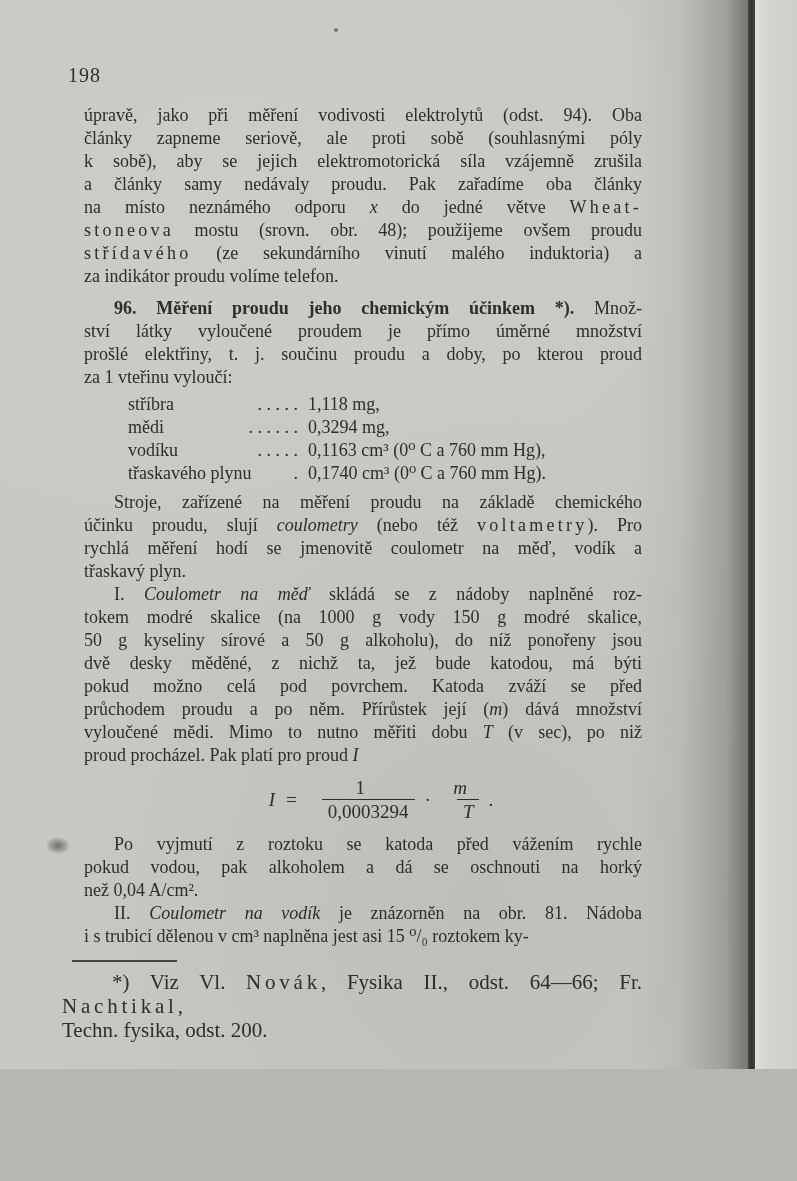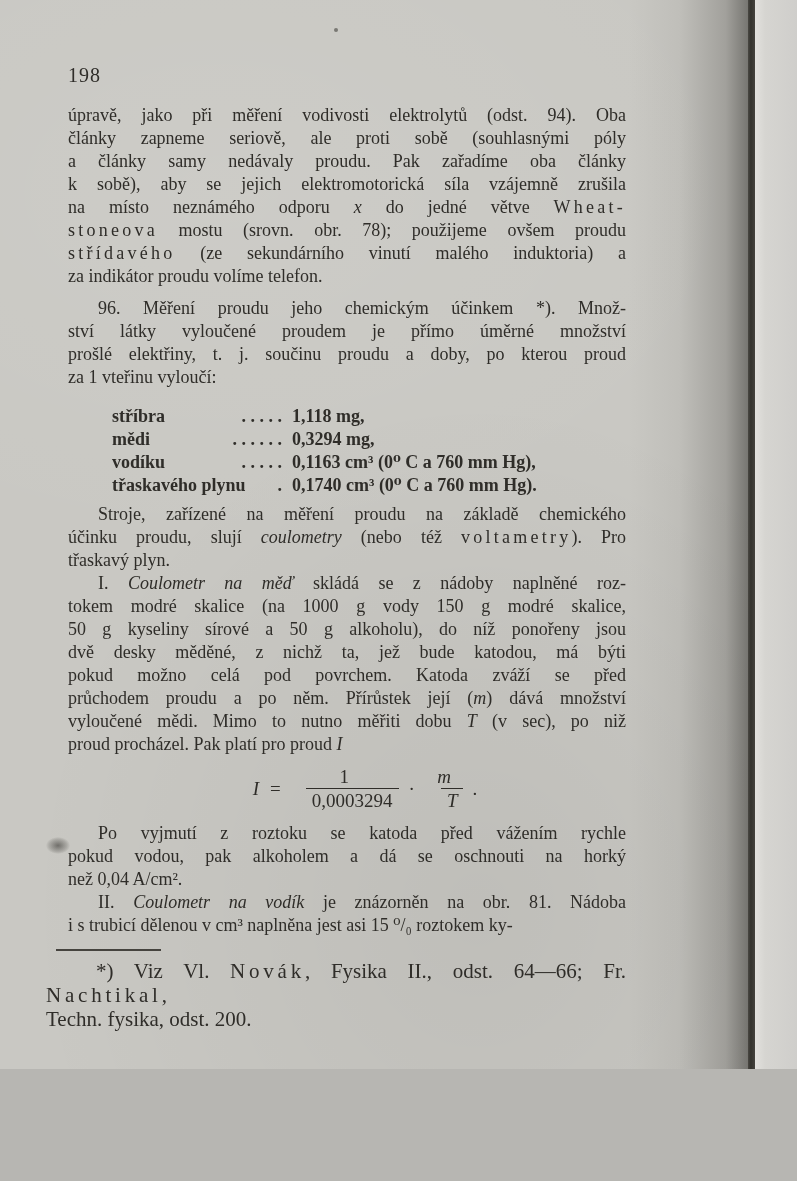--- a/index.html
+++ b/index.html
@@ -12,30 +12,30 @@
     font-family:"Liberation Serif","DejaVu Serif",serif;
     color:#2f2d29;
   }
   
   .gutter-shadow{position:absolute;top:0;left:628px;width:122px;height:100%;
     background:linear-gradient(to right, rgba(70,68,64,0) 0%, rgba(70,68,64,0.07) 42%, rgba(60,58,54,0.28) 80%, rgba(45,44,40,0.55) 100%);}
   .gutter-line{position:absolute;top:0;left:748px;width:7px;height:100%;background:linear-gradient(to right,#4a4843,#33322d 40%,#44423d);}
   .next-page{position:absolute;top:0;left:755px;width:42px;height:100%;
     background:linear-gradient(to right,#e2e1dd 0px,#d6d5d1 10px,#cfcecb 100%);}
   .page-number{position:absolute;left:68px;top:64px;font-size:20px;letter-spacing:1px;}
-  .content{position:absolute;left:68px;top:104px;width:558px;font-size:18px;line-height:23px;
+  .content{position:absolute;left:84px;top:104px;width:558px;font-size:18px;line-height:23px;
     text-rendering:optimizeLegibility;}
   .line{text-align:justify;text-align-last:justify;}
   .line.last{text-align-last:left;}
   .line.indent{text-indent:30px;}
-  .seg-bold{font-weight:400;}
+  .seg-bold{font-weight:700;}
   .seg-italic{font-style:italic;}
   .seg-spaced{letter-spacing:0.18em;}
   .para-heading{margin-top:9px;}
-  .yield-list{margin-top:16px;padding-left:44px;font-weight:bold;}
+  .yield-list{margin-top:4px;padding-left:44px;}
   .list-row{display:flex;}
   .lr-head{width:180px;display:flex;justify-content:space-between;box-sizing:border-box;padding-right:10px;flex:0 0 auto;}
   .para-stroje{margin-top:6px;}
   .formula{display:flex;justify-content:center;align-items:center;gap:9px;margin:10px 0 10px 36px;font-size:19px;line-height:normal;}
   .f-var{font-style:italic;padding-right:2px;}
   .frac{display:inline-flex;flex-direction:column;align-items:center;}
   .frac .num{padding:0 4px;}
   .frac .den{border-top:1.6px solid #2f2d29;padding:1px 6px 0 6px;margin-left:16px;}
   .frac.it .num,.frac.it .den{font-style:italic;}
   .f-dot{padding:0 1px;}
@@ -58,24 +58,24 @@
   <div class="gutter-line"></div>
   <div class="next-page"></div>
 
   <div class="page-number">198</div>
 
   <div class="content">
 
     <div class="para">
         <div class="line"><span>úpravě, jako při měření vodivosti elektrolytů (odst. 94). Oba</span></div>
         <div class="line"><span>články zapneme seriově, ale proti sobě (souhlasnými póly</span></div>
+        <div class="line"><span>k sobě), aby se jejich elektromotorická síla vzájemně zrušila</span></div>
         <div class="line"><span>a články samy nedávaly proudu. Pak zařadíme oba články</span></div>
-        <div class="line"><span>k sobě), aby se jejich elektromotorická síla vzájemně zrušila</span></div>
         <div class="line"><span>na místo neznámého odporu </span><span class="seg-italic">x</span><span> do jedné větve </span><span class="seg-spaced">Wheat-</span></div>
-        <div class="line"><span class="seg-spaced">stoneova</span><span> mostu (srovn. obr. 78); použijeme ovšem proudu</span></div>
+        <div class="line"><span class="seg-spaced">stoneova</span><span> mostu (srovn. obr. 48); použijeme ovšem proudu</span></div>
         <div class="line"><span class="seg-spaced">střídavého</span><span> (ze sekundárního vinutí malého induktoria) a</span></div>
         <div class="line last"><span>za indikátor proudu volíme telefon.</span></div>
       </div>
 
     <div class="para para-heading">
         <div class="line indent"><span class="seg-bold">96. Měření proudu jeho chemickým účinkem *).</span><span> Množ-</span></div>
         <div class="line"><span>ství látky vyloučené proudem je přímo úměrné množství</span></div>
         <div class="line"><span>prošlé elektřiny, t. j. součinu proudu a doby, po kterou proud</span></div>
         <div class="line last"><span>za 1 vteřinu vyloučí:</span></div>
       </div>
@@ -107,20 +107,21 @@
             <span>třaskavého plynu</span>
             <span>.</span>
           </span>
         <span>0,1740 cm³ (0⁰ C a 760 mm Hg).</span>
       </div>
     </div>
 
     <div class="para para-stroje">
         <div class="line indent"><span>Stroje, zařízené na měření proudu na základě chemického</span></div>
         <div class="line"><span>účinku proudu, slují </span><span class="seg-italic">coulometry</span><span> (nebo též </span><span class="seg-spaced">voltametry</span><span>). Pro</span></div>
+        <div class="line"><span>rychlá měření hodí se jmenovitě coulometr na měď, vodík a</span></div>
         <div class="line last"><span>třaskavý plyn.</span></div>
       </div>
 
     <div class="para">
         <div class="line indent"><span>I. </span><span class="seg-italic">Coulometr na měď</span><span> skládá se z nádoby naplněné roz-</span></div>
         <div class="line"><span>tokem modré skalice (na 1000 g vody 150 g modré skalice,</span></div>
         <div class="line"><span>50 g kyseliny sírové a 50 g alkoholu), do níž ponořeny jsou</span></div>
         <div class="line"><span>dvě desky měděné, z nichž ta, jež bude katodou, má býti</span></div>
         <div class="line"><span>pokud možno celá pod povrchem. Katoda zváží se před</span></div>
         <div class="line"><span>průchodem proudu a po něm. Přírůstek její (</span><span class="seg-italic">m</span><span>) dává množství</span></div>

